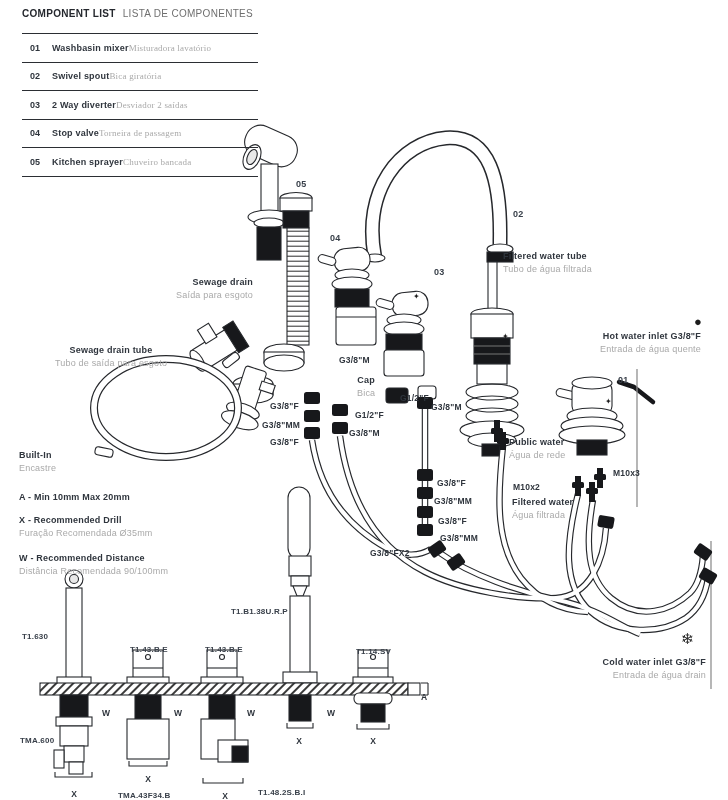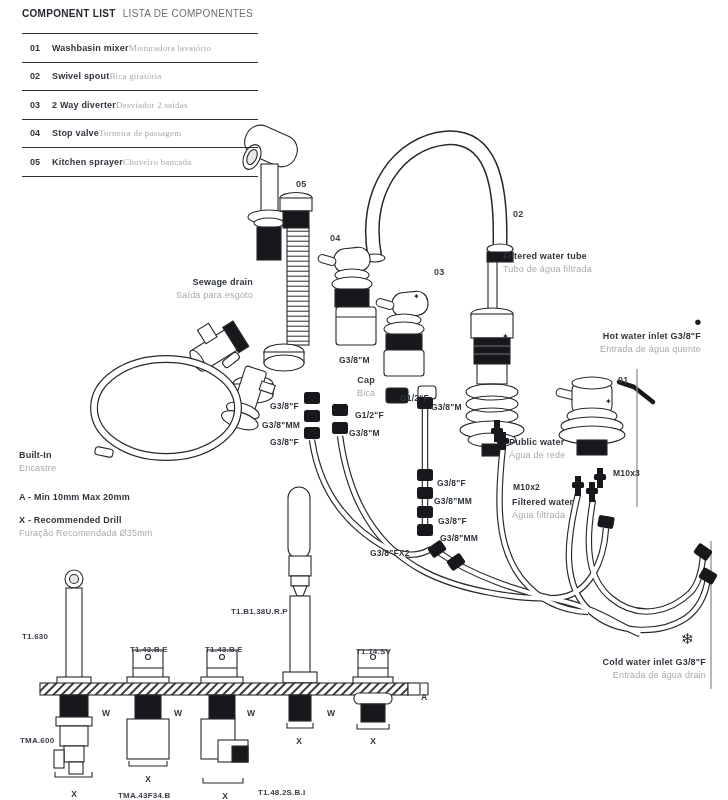--- a/index.html
+++ b/index.html
@@ -292,20 +292,24 @@
           <span class="cname-pt">Chuveiro bancada</span>
         </div>
       </div>
   </div>
 
   <div id="overlay">
       <div class="lbl al-r" style="left: 253px; top: 276px;">
         <span class="en">Sewage  drain</span>
         <span class="pt">Saída para esgoto</span>
       </div>
+      <div class="lbl al-c" style="left: 111px; top: 344px;">
+        <span class="en">Sewage  drain tube</span>
+        <span class="pt">Tubo de saída para esgoto</span>
+      </div>
       <div class="lbl " style="left: 503px; top: 250px;">
         <span class="en">Filtered water tube</span>
         <span class="pt">Tubo de água filtrada</span>
       </div>
       <div class="lbl al-r" style="left: 701px; top: 330px;">
         <span class="en">Hot water inlet G3/8"F</span>
         <span class="pt">Entrada de água quente</span>
       </div>
       <div class="lbl " style="left: 357px; top: 374px; text-align: center;">
         <span class="en">Cap</span>
@@ -326,20 +330,24 @@
       <div class="lbl " style="left: 19px; top: 449px;">
         <span class="en">Built-In</span>
         <span class="pt">Encastre</span>
       </div>
       <div class="lbl " style="left: 19px; top: 491px;">
         <span class="en">A - Min 10mm Max 20mm</span>
       </div>
       <div class="lbl " style="left: 19px; top: 514px;">
         <span class="en">X - Recommended Drill</span>
         <span class="pt">Furação Recomendada Ø35mm</span>
+      </div>
+      <div class="lbl " style="left: 19px; top: 552px;">
+        <span class="en">W - Recommended Distance</span>
+        <span class="pt">Distância Recomendada 90/100mm</span>
       </div>
       <div class="lbl " style="left: 339px; top: 346px;"><span class="fit">G3/8"M</span></div>
       <div class="lbl " style="left: 400px; top: 384px;"><span class="fit">G1/2"F</span></div>
       <div class="lbl " style="left: 431px; top: 393px;"><span class="fit">G3/8"M</span></div>
       <div class="lbl " style="left: 355px; top: 401px;"><span class="fit">G1/2"F</span></div>
       <div class="lbl " style="left: 349px; top: 419px;"><span class="fit">G3/8"M</span></div>
       <div class="lbl " style="left: 270px; top: 392px;"><span class="fit">G3/8"F</span></div>
       <div class="lbl " style="left: 262px; top: 411px;"><span class="fit">G3/8"MM</span></div>
       <div class="lbl " style="left: 270px; top: 428px;"><span class="fit">G3/8"F</span></div>
       <div class="lbl " style="left: 437px; top: 469px;"><span class="fit">G3/8"F</span></div>

